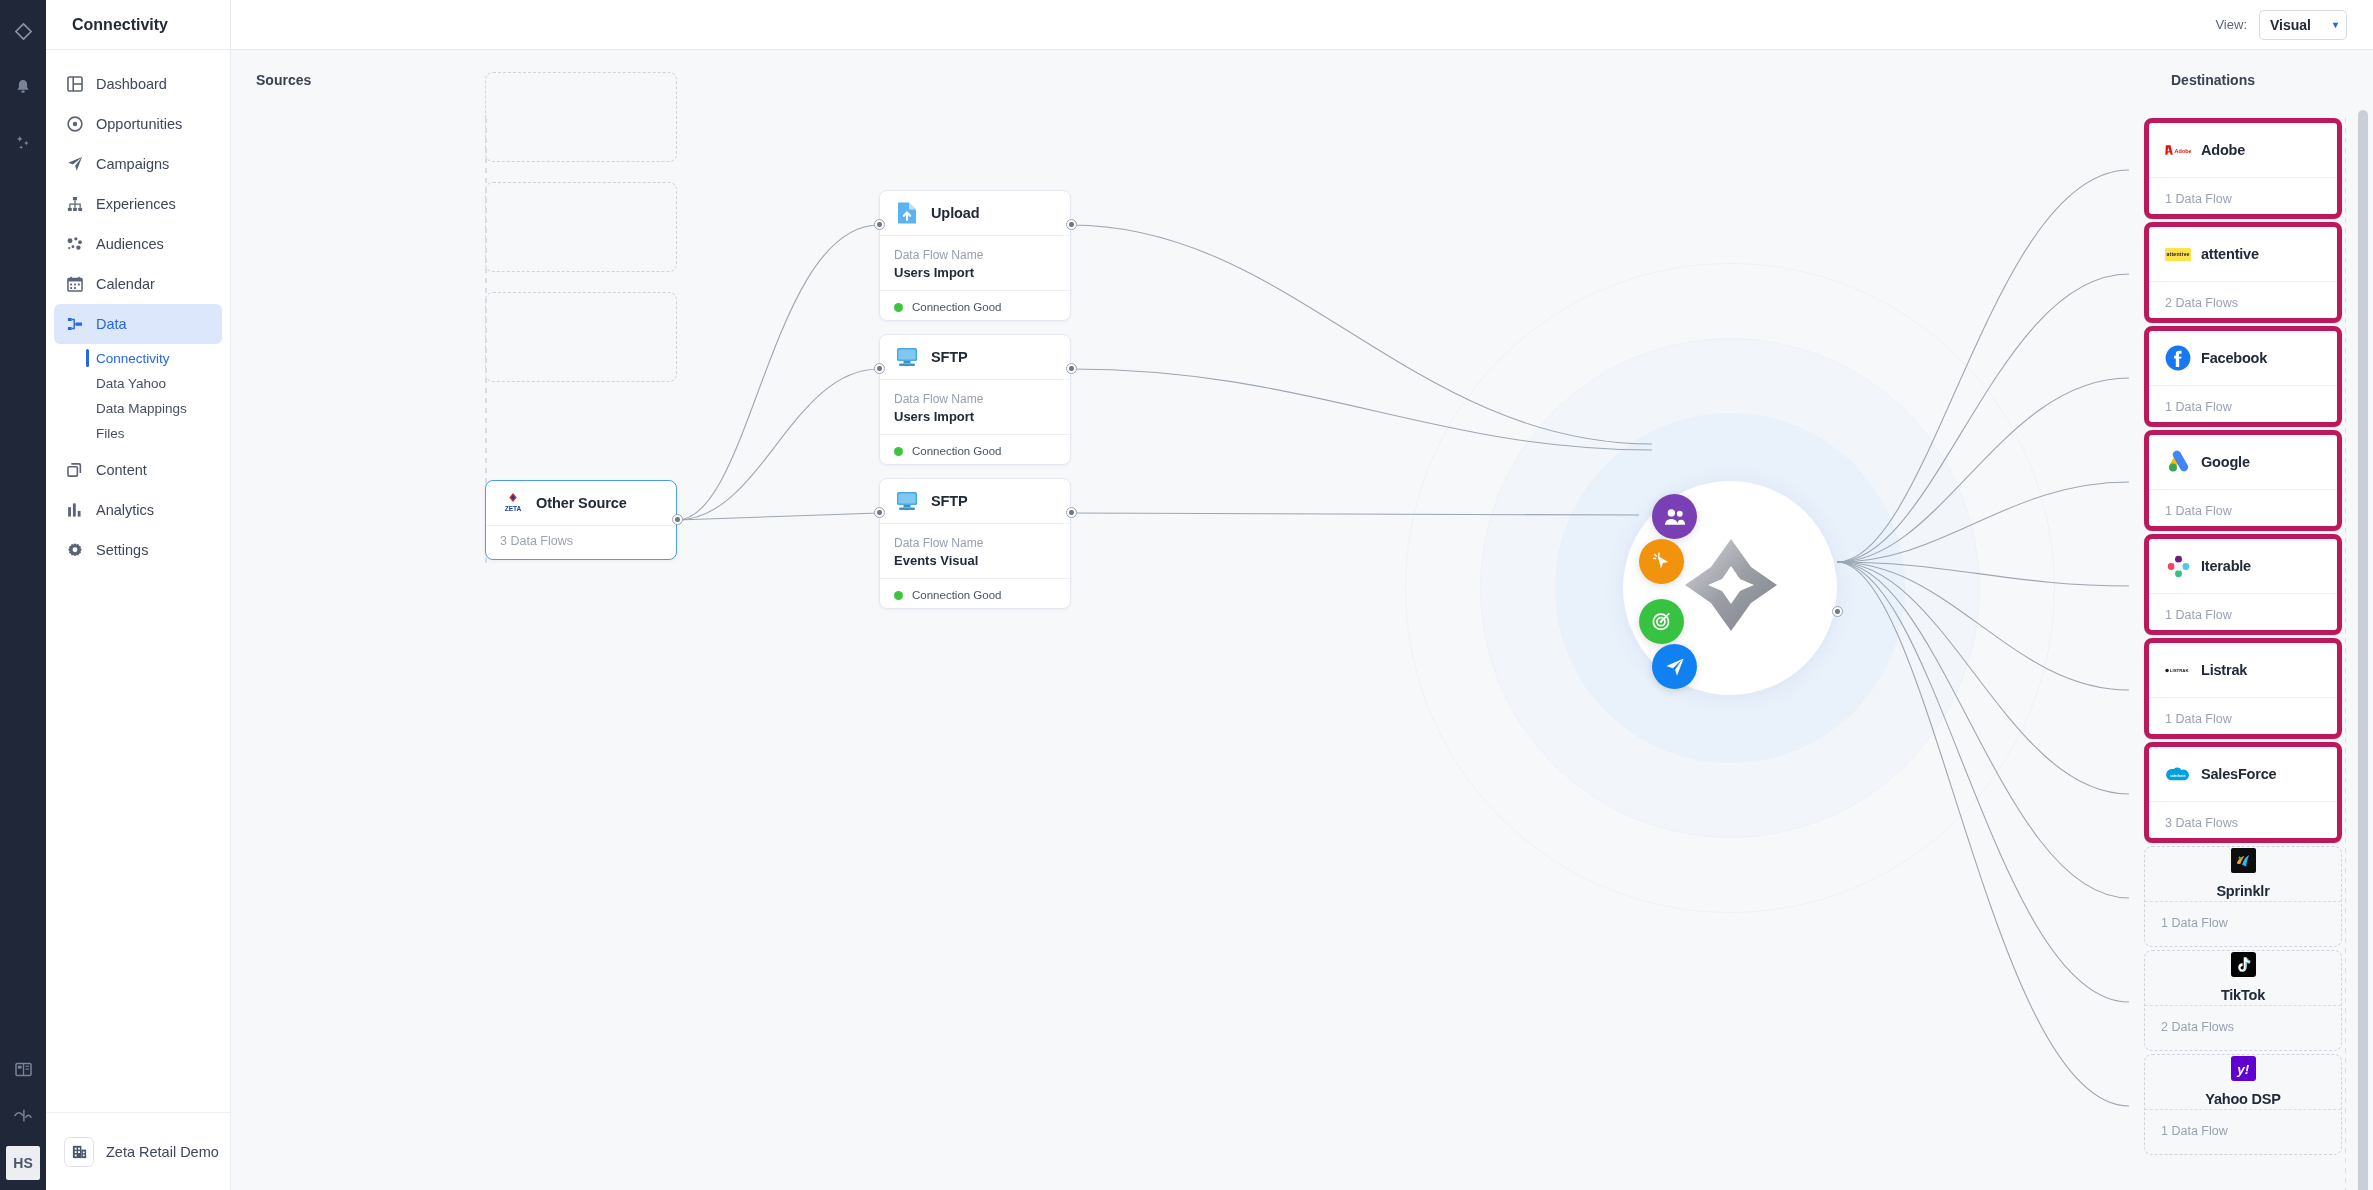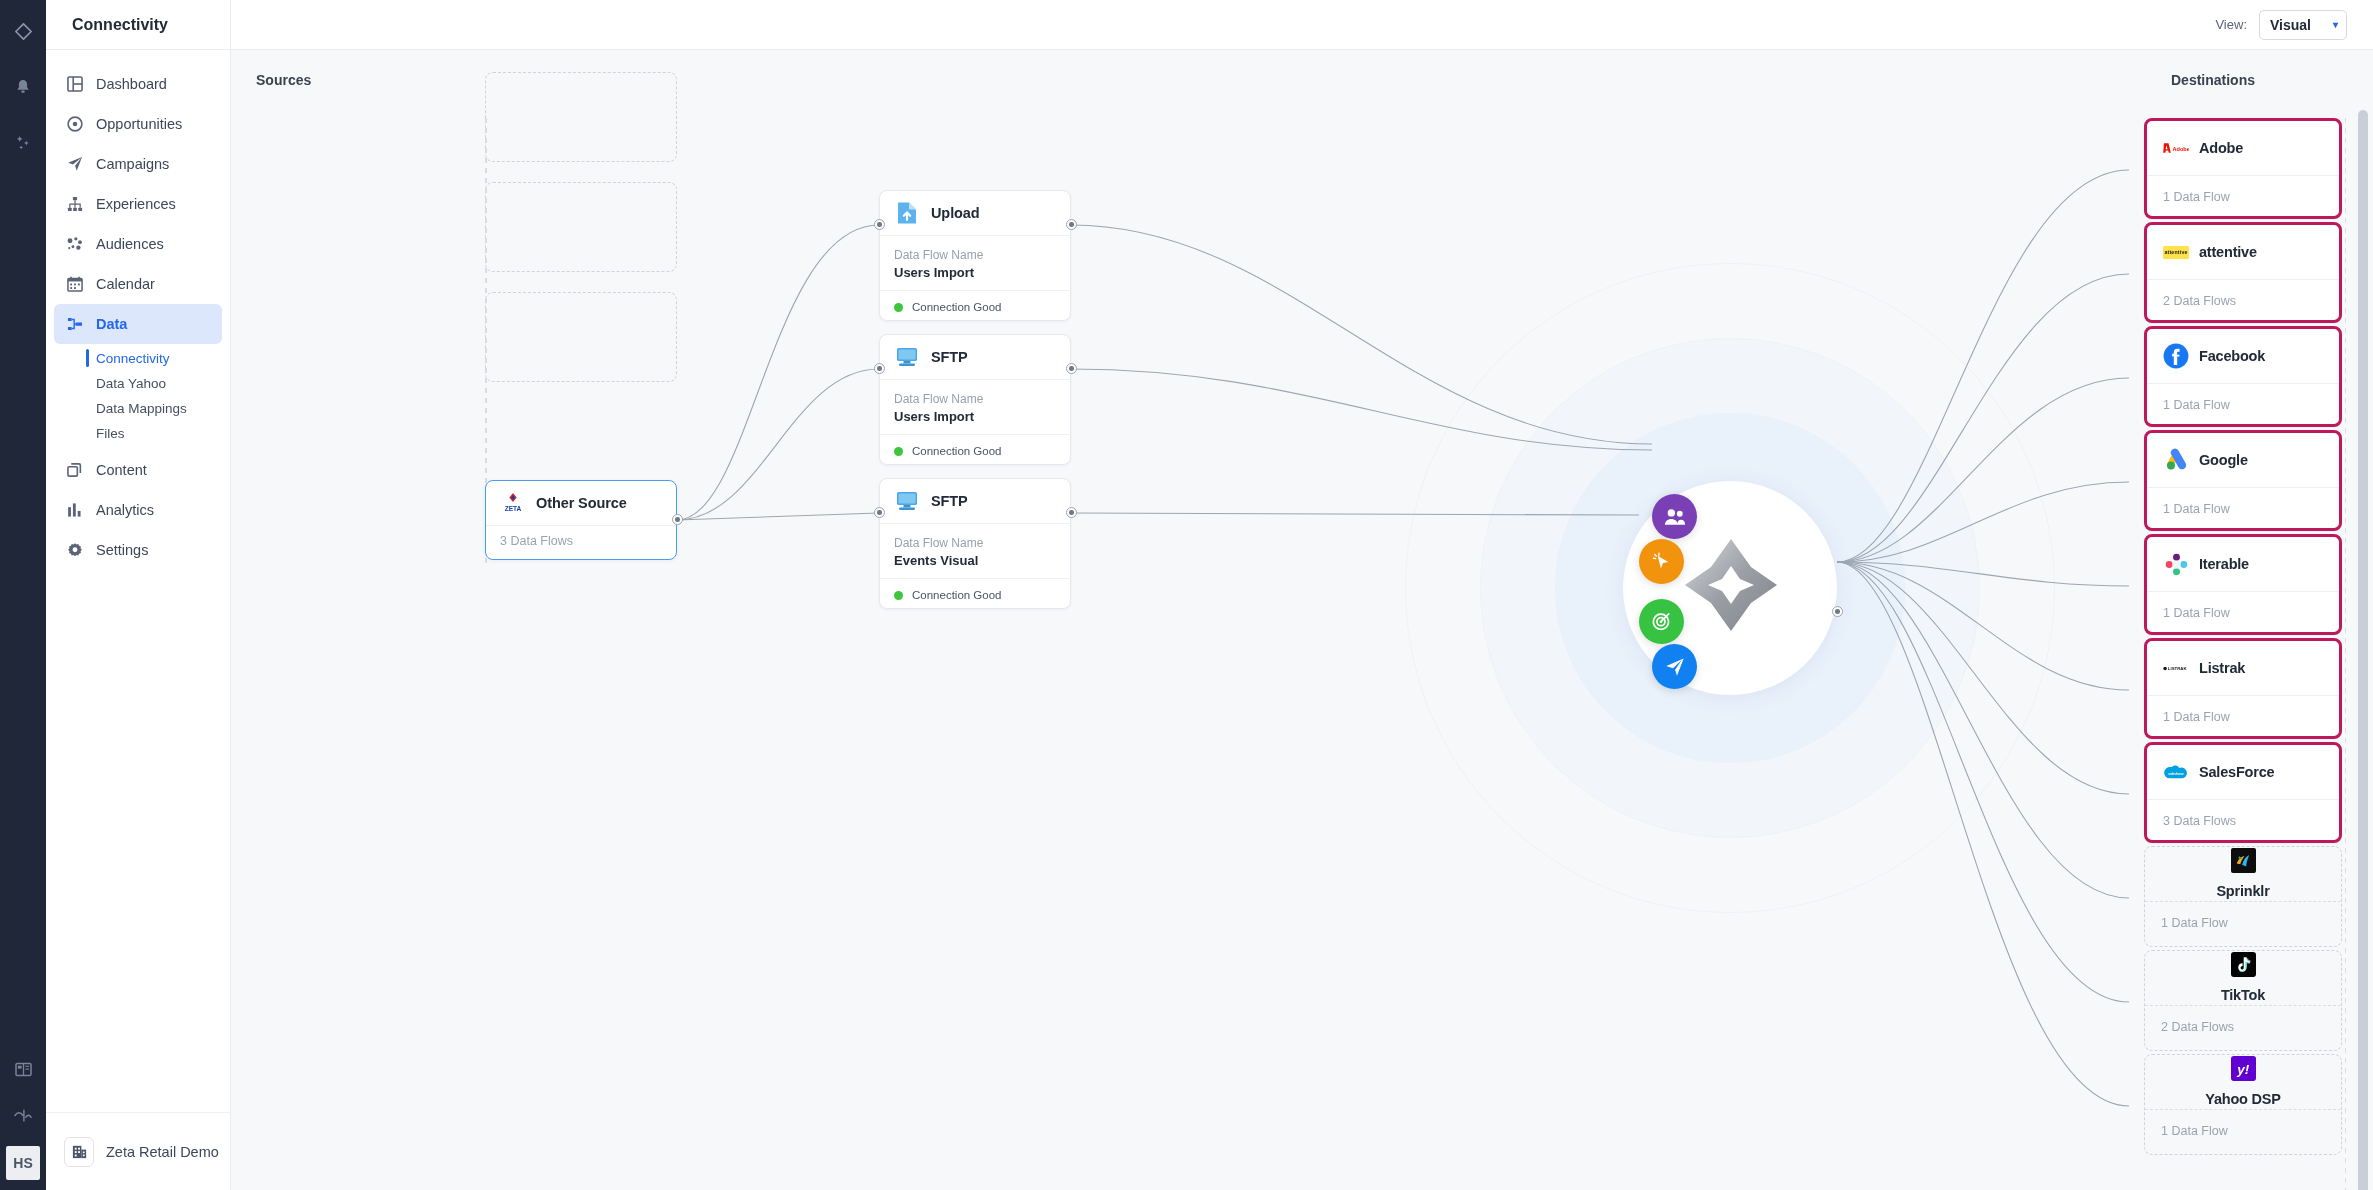--- a/index.html
+++ b/index.html
@@ -40,21 +40,21 @@
     font-size: 16px; font-weight: 700; color: #232a38;
     border-bottom: 1px solid #e8ebf0;
   }
   .nav { padding-top: 14px; }
   .nav-item {
     display: flex; align-items: center; gap: 13px;
     height: 40px; margin: 0 8px; padding-left: 12px; border-radius: 6px;
     font-size: 14.5px; color: #3d4758; cursor: pointer;
   }
   .nav-item .ni { width: 17px; height: 17px; display:flex; align-items:center; justify-content:center; color:#5b6376; }
-  .nav-item.active { background: #dce7fb; color: #2567e8; font-weight: bold; }
+  .nav-item.active { background: #dce7fb; color: #2567e8; }
   .nav-item.active .ni { color: #2567e8; }
   .subnav { padding: 2px 0 4px 0; }
   .sub-item {
     height: 25px; display: flex; align-items: center;
     padding-left: 50px; font-size: 13.5px; color: #46505f; cursor: pointer;
     position: relative;
   }
   .sub-item.active { color: #2567e8; }
   .sub-item.active::before {
     content: ""; position: absolute; left: 40px; top: 3px;
@@ -164,21 +164,21 @@
   
   .df { left: 648px; width: 192px; height: 131px; }
   #df-1 { top: 140px; }
   #df-2 { top: 284px; }
   #df-3 { top: 428px; }
 
   
   .dest-wrap { position: absolute; right: 24px; top: 50px; width: 205px; height: 1095px; }
   .dest {
     position: absolute; left: 0; width: 198px; height: 101px;
-    background: #fff; border: 3px solid #be185d; border-radius: 8px;
+    background: #fff; border: 5px solid #be185d; border-radius: 8px;
     box-shadow: 0 1px 2px rgba(30,40,60,.04);
   }
   .dest.ghost { background: transparent; border: 1.5px dashed #cfd4dc; box-shadow: none; }
   .dest-head {
     display: flex; align-items: center; gap: 10px; height: 55px; padding: 0 16px;
     border-bottom: 1px solid #eef0f4;
   }
   .dest.ghost .dest-head { border-bottom: 1px dashed #d9dde4; flex-direction: column; }
   .dest-name { font-size: 14.5px; font-weight: 700; color: #222a38; letter-spacing: -.2px; }
   .dest-foot { padding: 14px 16px 0; font-size: 12.5px; color: #9aa2b0; }

